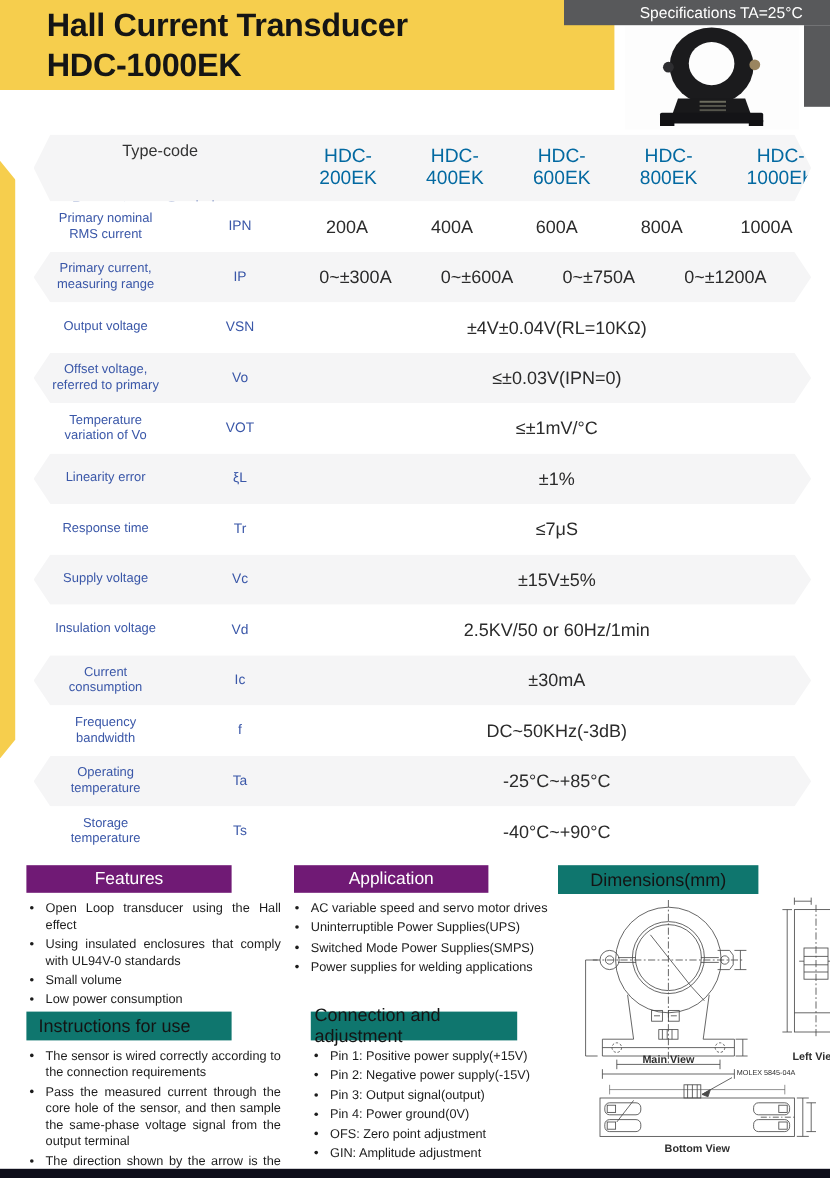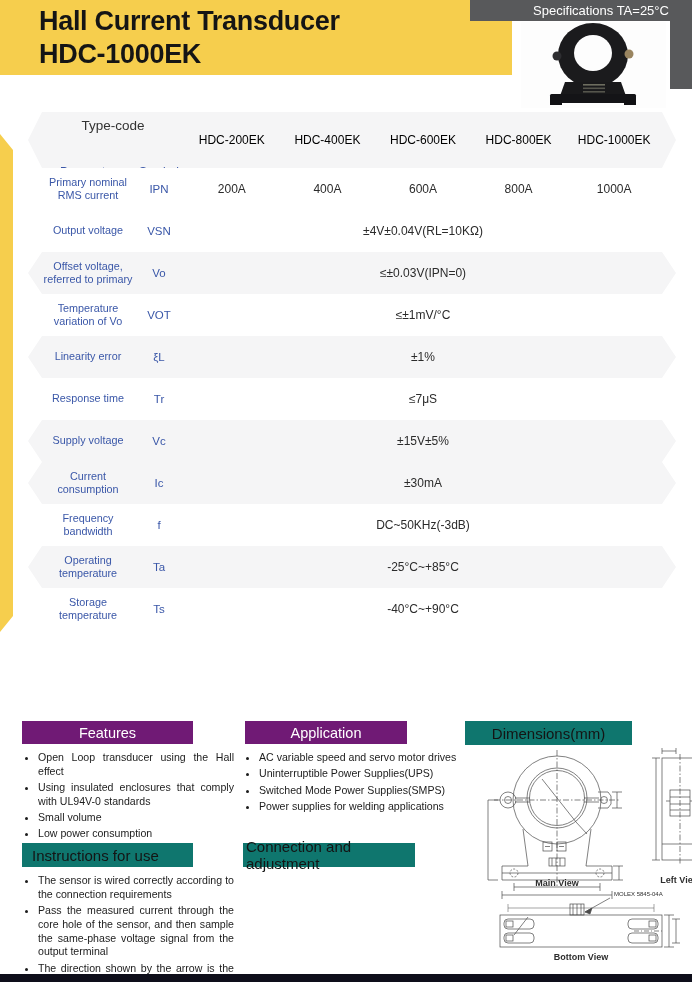--- a/index.html
+++ b/index.html
@@ -14,50 +14,50 @@
   .spec-badge{position:absolute;right:0;top:0;width:182px;height:21px;background:#58595B;color:#fff;
     font-size:13px;display:flex;align-items:center;justify-content:center;padding-left:40px;}
   .right-bar{position:absolute;right:0;top:21px;width:22px;height:68px;background:#58595B;}
   .product-photo{position:absolute;left:521px;top:22px;width:145px;height:86px;background:#fdfdfd;display:flex;align-items:center;justify-content:center;}
   
   .left-banner{position:absolute;left:0;top:134px;width:13px;height:498px;background:#F6CE4D;
     clip-path:polygon(0 0,100% 16px,100% calc(100% - 16px),0 100%);}
   
   .spec-table{position:absolute;left:28px;top:112px;width:648px;}
   .trow{display:grid;grid-template-columns:92px 50px repeat(5,1fr);align-items:center;
-    height:42px;padding:0 14px;box-sizing:border-box;}
+    height:42px;padding:0 14px;box-sizing:border-box;gap:41px;}
   .trow.header{height:56px;}
   .hex{background:#F5F5F6;clip-path:polygon(14px 0,calc(100% - 14px) 0,100% 50%,calc(100% - 14px) 100%,14px 100%,0 50%);}
   .corner{grid-column:1 / 3;display:flex;flex-direction:column;justify-content:space-between;height:44px;}
   .corner .tc{font-size:13.5px;color:#333;text-align:center;}
   .corner .ps{display:flex;margin-top:32px;}
   .corner .ps span{font-size:12px;color:#3A57A8;text-align:center;}
   .corner .ps .p1{width:92px;}
   .corner .ps .p2{width:50px;}
   .cell{text-align:center;}
-  .model{font-size:12px;color:#000000;}
+  .model{font-size:16px;color:#0369a1;}
   .param{font-size:10.8px;color:#3A57A8;line-height:1.22;}
   .sym{font-size:11.5px;color:#3A57A8;}
-  .val{font-size:12px;color:#2b2b2b;}
+  .val{font-size:15px;color:#2b2b2b;}
   .span5{grid-column:3 / 8;}
   
   .sec-h{box-sizing:border-box;display:flex;align-items:center;}
   .sec-h.dark{background:#701a75;color:#fff;height:23px;justify-content:center;font-size:14.5px;}
   .sec-h.yellow{background:#0f766e;color:#141414;height:24px;font-size:15px;}
   .blk{position:absolute;}
   .blk ul{margin:7px 0 0 0;padding-left:16px;}
   .blk li{font-size:10.6px;color:#1c1c1c;line-height:1.3;margin-bottom:2.5px;}
   .just li{text-align:justify;}
   #features-block{left:22px;top:721px;width:212px;}
   #features-block .sec-h{width:171px;}
   #application-block{left:243px;top:721px;width:216px;}
   #application-block .sec-h{width:162px;margin-left:2px;}
   #instructions-block{left:22px;top:843px;width:212px;}
   #instructions-block .sec-h{width:171px;padding-left:10px;text-align:center;}
-  #connection-block{left:243px;top:843px;width:216px;}
+  #connection-block{left:259px;top:843px;width:216px;}
   #connection-block .sec-h{width:172px;padding-left:3px;}
   #dimensions-block{left:462px;top:721px;width:230px;}
   #dimensions-block .sec-h{width:167px;margin-left:3px;justify-content:center;}
   .drawings{position:absolute;left:484px;top:746px;width:230px;height:226px;}
   
   .footer-bar{position:absolute;left:0;bottom:0;width:692px;height:8px;background:#0E0E1A;}
 </style>
 </head>
 <body>
 
@@ -105,20 +105,29 @@
   <div id="spec-rows">
       <div class="trow">
         <div class="cell param">Primary nominal RMS current</div>
         <div class="cell sym">IPN</div>
         <div class="cell val">200A</div>
         <div class="cell val">400A</div>
         <div class="cell val">600A</div>
         <div class="cell val">800A</div>
         <div class="cell val">1000A</div>
       </div>
+      <div class="trow hex">
+        <div class="cell param">Primary current, measuring range</div>
+        <div class="cell sym">IP</div>
+        <div class="cell val">0~±300A</div>
+        <div class="cell val">0~±600A</div>
+        <div class="cell val">0~±750A</div>
+        <div class="cell val">0~±1200A</div>
+        <div class="cell val">0~±1500A</div>
+      </div>
       <div class="trow">
         <div class="cell param">Output voltage</div>
         <div class="cell sym">VSN</div>
         <div class="cell val span5">±4V±0.04V(RL=10KΩ)</div>
       </div>
       <div class="trow hex">
         <div class="cell param">Offset voltage, referred to primary</div>
         <div class="cell sym">Vo</div>
         <div class="cell val span5">≤±0.03V(IPN=0)</div>
       </div>
@@ -134,20 +143,25 @@
       </div>
       <div class="trow">
         <div class="cell param">Response time</div>
         <div class="cell sym">Tr</div>
         <div class="cell val span5">≤7μS</div>
       </div>
       <div class="trow hex">
         <div class="cell param">Supply voltage</div>
         <div class="cell sym">Vc</div>
         <div class="cell val span5">±15V±5%</div>
+      </div>
+      <div class="trow">
+        <div class="cell param">Insulation voltage</div>
+        <div class="cell sym">Vd</div>
+        <div class="cell val span5">2.5KV/50 or 60Hz/1min</div>
       </div>
       <div class="trow hex">
         <div class="cell param">Current consumption</div>
         <div class="cell sym">Ic</div>
         <div class="cell val span5">±30mA</div>
       </div>
       <div class="trow">
         <div class="cell param">Frequency bandwidth</div>
         <div class="cell sym">f</div>
         <div class="cell val span5">DC~50KHz(-3dB)</div>
@@ -190,20 +204,28 @@
   <div class="sec-h yellow">Instructions for use</div>
   <ul>
       <li>The sensor is wired correctly according to the connection requirements</li>
       <li>Pass the measured current through the core hole of the sensor, and then sample the same-phase voltage signal from the output terminal</li>
       <li>The direction shown by the arrow is the direction of the positive current</li>
     </ul>
 </div>
 
 <div class="blk" id="connection-block">
   <div class="sec-h yellow">Connection and adjustment</div>
+  <ul>
+      <li>Pin 1: Positive power supply(+15V)</li>
+      <li>Pin 2: Negative power supply(-15V)</li>
+      <li>Pin 3: Output signal(output)</li>
+      <li>Pin 4: Power ground(0V)</li>
+      <li>OFS: Zero point adjustment</li>
+      <li>GIN: Amplitude adjustment</li>
+    </ul>
 </div>
 
 <div class="blk" id="dimensions-block">
   <div class="sec-h yellow">Dimensions(mm)</div>
 </div>
 
 <div class="drawings">
   <svg width="230" height="226" viewBox="0 0 230 226">
     <g stroke="#4a4a4a" stroke-width="0.7" fill="none">
 

